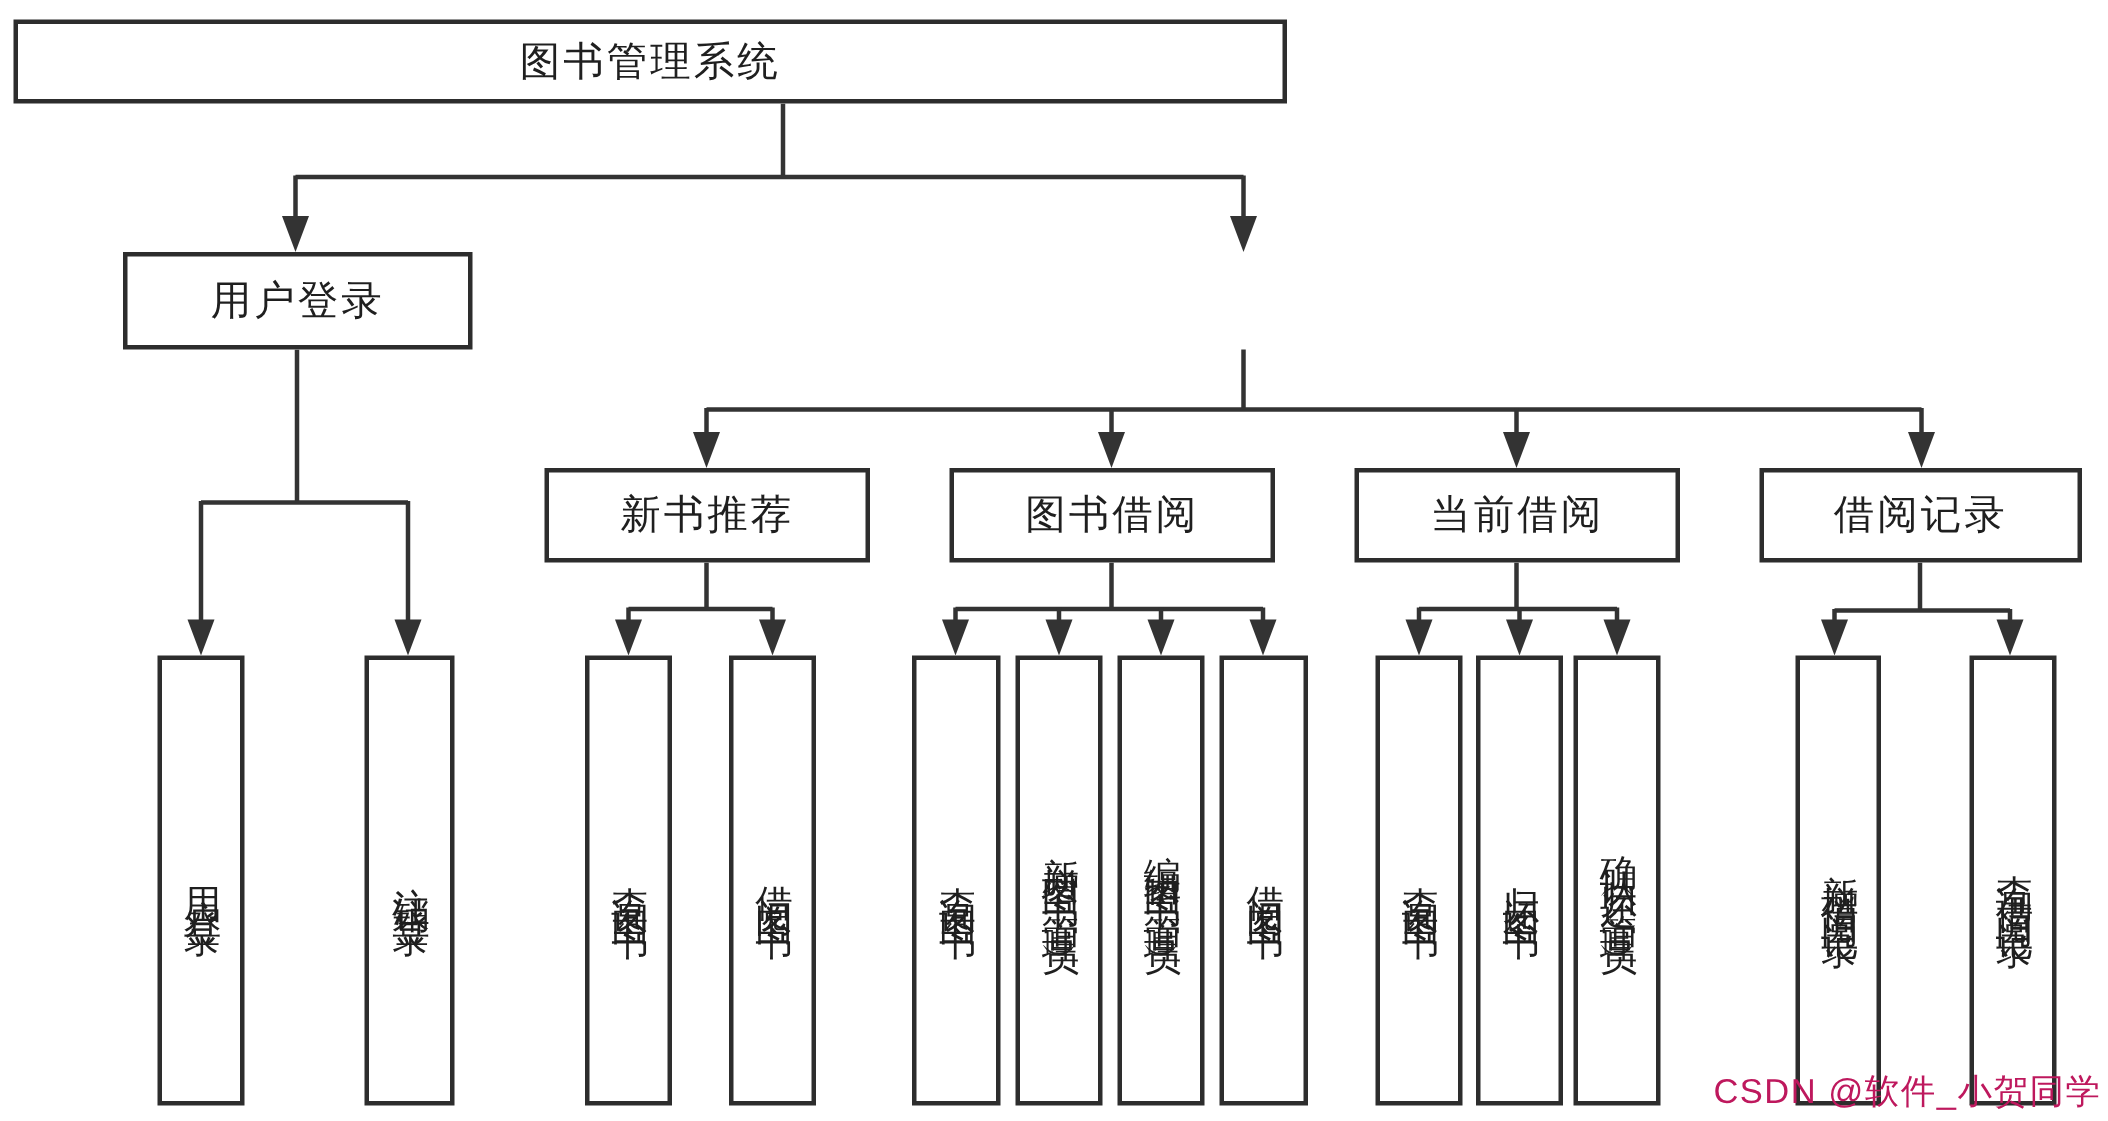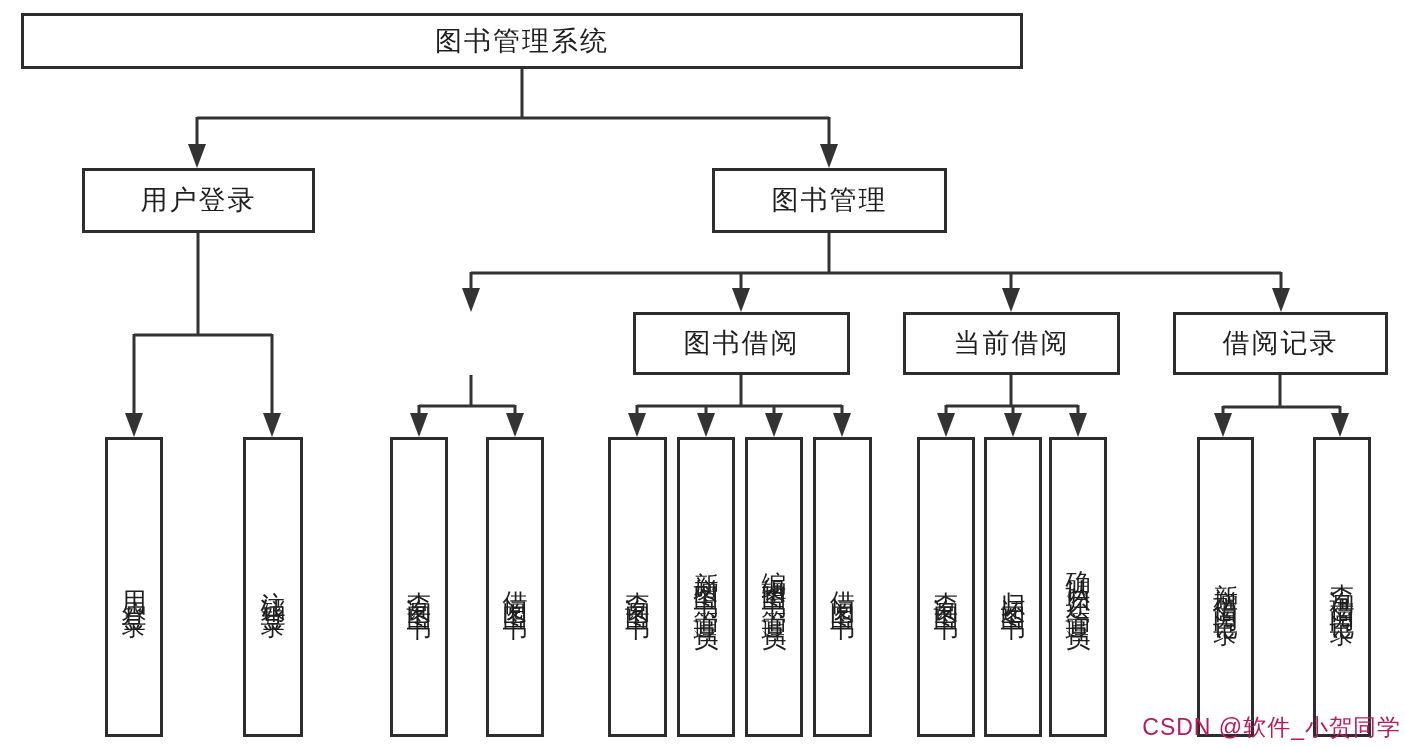--- a/index.html
+++ b/index.html
@@ -105,25 +105,25 @@
       <polygon points="765,413 783,413 774,437"></polygon>
       <polygon points="833,413 851,413 842,437"></polygon>
       <polygon points="937,413 955,413 946,437"></polygon>
       <polygon points="1004,413 1022,413 1013,437"></polygon>
       <polygon points="1069,413 1087,413 1078,437"></polygon>
       <polygon points="1214,413 1232,413 1223,437"></polygon>
       <polygon points="1331,413 1349,413 1340,437"></polygon>
     </g>
   </svg>
 
-  <div class="box h-box" style="left:21px;top:13px;width:1002px;height:56px">图书管理系统</div>
+  <div class="box h-box" style="left:9px;top:13px;width:849px;height:56px">图书管理系统</div>
 
   <div class="box h-box" style="left:82px;top:168px;width:233px;height:65px">用户登录</div>
-  <div class="box h-box" style="left:712px;top:168px;width:235px;height:65px">图书管理</div>
 
+  <div class="box h-box" style="left:363px;top:312px;width:217px;height:63px">新书推荐</div>
   <div class="box h-box" style="left:633px;top:312px;width:217px;height:63px">图书借阅</div>
   <div class="box h-box" style="left:903px;top:312px;width:217px;height:63px">当前借阅</div>
   <div class="box h-box" style="left:1173px;top:312px;width:215px;height:63px">借阅记录</div>
 
   <div class="box v-box" style="left:105px;top:437px;width:58px;height:300px">用户登录</div>
   <div class="box v-box" style="left:243px;top:437px;width:60px;height:300px">注销登录</div>
 
   <div class="box v-box" style="left:390px;top:437px;width:58px;height:300px">查询图书</div>
   <div class="box v-box" style="left:486px;top:437px;width:58px;height:300px">借阅图书</div>
 

